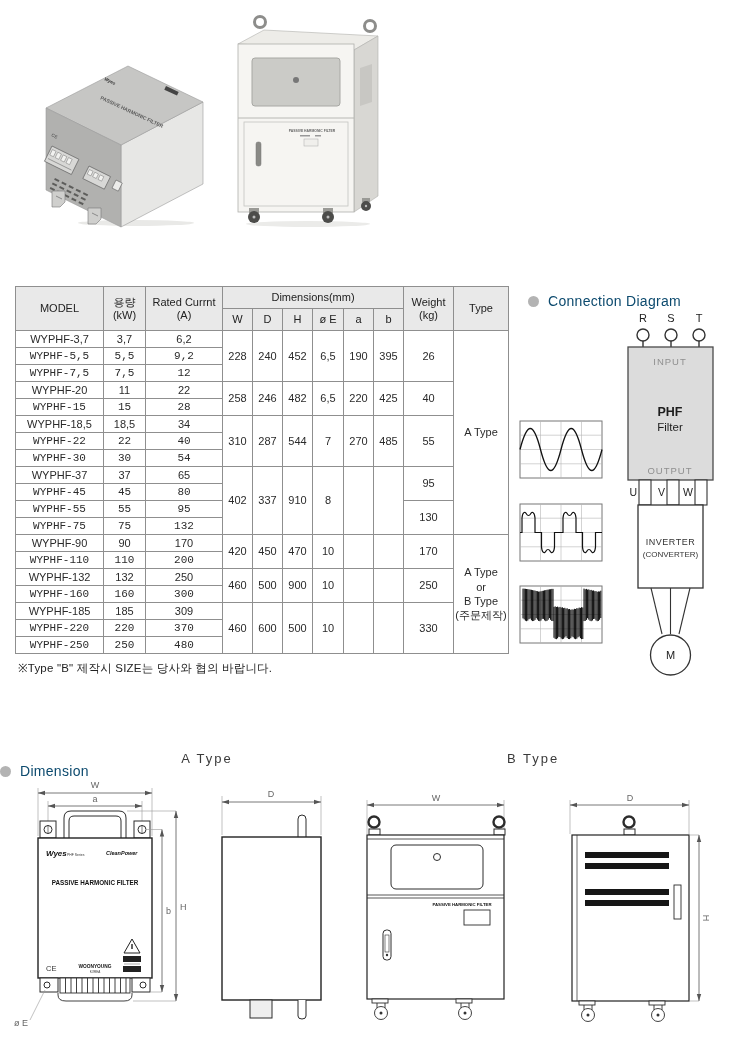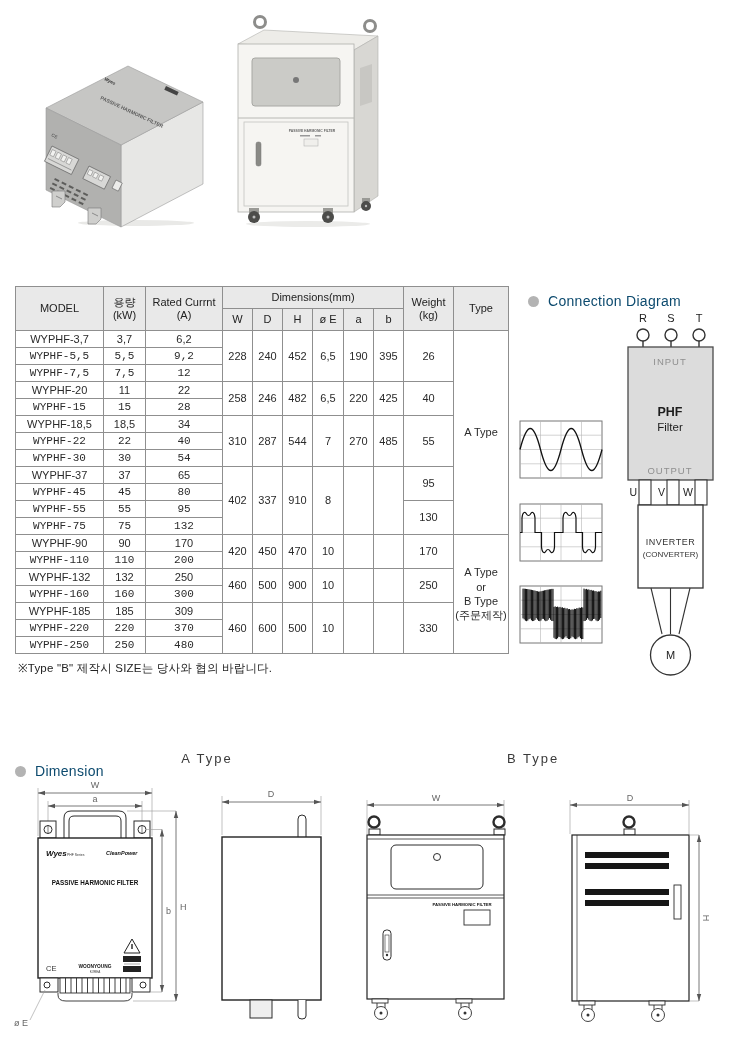--- a/index.html
+++ b/index.html
@@ -408,21 +408,21 @@
           <line x1="46" y1="288" x2="46" y2="345"></line>
           <line x1="66.5" y1="288" x2="66.5" y2="345"></line>
         <line x1="5" y1="302.2" x2="87" y2="302.2"></line>
           <line x1="5" y1="316.5" x2="87" y2="316.5"></line>
           <line x1="5" y1="330.8" x2="87" y2="330.8"></line>
       </g>
       <path id="noise-path" transform="translate(5,288)" fill="none" stroke="#000" stroke-width="1" d="M3.0,2.6V32.4M4.2,2.7V33.4M5.4,2.8V34.7M6.6,3.0V35.2M7.8,3.1V34.6M9.0,3.4V33.2M10.2,3.6V32.6M11.4,3.8V34.3M12.6,4.1V35.1M13.8,4.4V35.0M15.0,4.6V33.9M16.2,5.0V32.1M17.4,5.2V33.6M18.6,5.6V34.9M19.8,5.5V35.2M21.0,5.3V34.5M22.2,4.9V32.9M23.4,4.7V32.9M24.6,4.3V34.4M25.8,4.1V35.2M27.0,3.8V34.9M28.2,3.6V33.7M29.4,3.3V32.1M30.6,3.2V33.8M31.8,2.9V35.0M33.0,2.9V35.1M34.0,20.9V51.8M35.2,20.4V52.9M36.4,21.0V53.2M37.6,20.6V52.3M38.8,21.3V50.8M40.0,20.9V51.1M41.2,21.6V52.5M42.4,21.3V53.2M43.6,22.1V52.8M44.8,21.8V51.5M46.0,22.6V50.3M47.2,22.3V52.0M48.4,23.2V53.0M49.6,23.0V53.1M50.8,23.8V52.2M52.0,23.4V50.5M53.2,23.6V51.3M54.4,22.8V52.7M55.6,23.0V53.2M56.8,22.2V52.7M58.0,22.4V51.3M59.2,21.6V50.5M60.4,21.9V52.2M61.6,21.2V53.1M62.8,21.5V53.0M64.0,2.6V35.1M65.2,3.3V35.0M66.4,2.9V33.9M67.6,3.6V32.2M68.8,3.4V33.6M70.0,4.1V34.8M71.2,3.9V35.2M72.4,4.6V34.5M73.6,4.4V33.0M74.8,5.2V32.8M76.0,5.1V34.4M77.2,5.8V35.2M78.4,5.4V34.9M79.6,5.5V33.7M80.8,4.7V32.0"></path>
     </g>
   </svg>
 
-  <div class="sec-header" style="left:15px;top:731px">
+  <div class="sec-header" style="left:0;top:731px">
     <span class="bullet"></span>
     <span>Dimension</span>
   </div>
   <div class="type-label" style="left:152px;top:751px">A Type</div>
   <div class="type-label" style="left:478px;top:751px">B Type</div>
 
   <svg class="abs" style="left:10px;top:772px" width="200" height="272" viewBox="0 0 200 272">
     <g>
       <line x1="28" y1="16" x2="28" y2="64" class="thin-ln"></line>
         <line x1="142" y1="16" x2="142" y2="64" class="thin-ln"></line>

